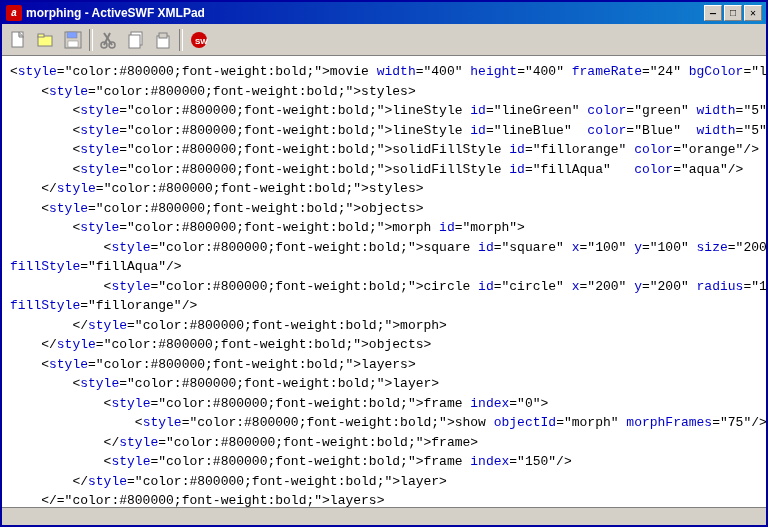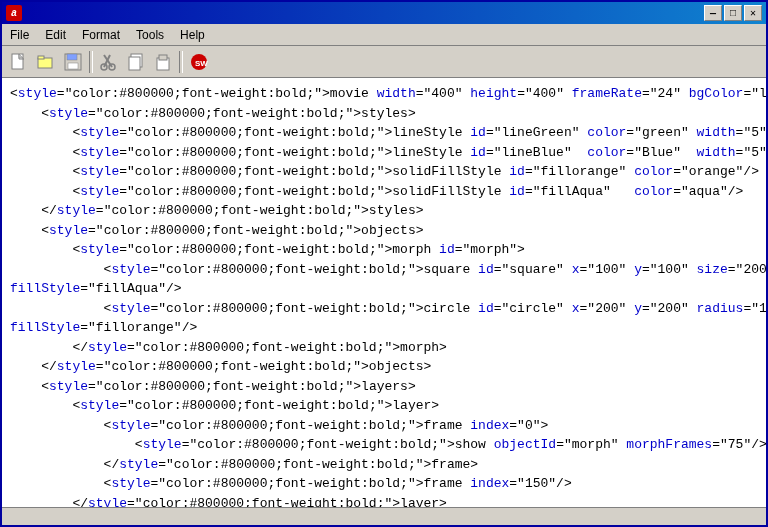--- a/index.html
+++ b/index.html
@@ -159,35 +159,29 @@
     }
   </style>
 </head>
 <body>
 
 <div class="window">
 
   <div class="title-bar">
     <div class="title-bar-left">
       <div class="title-icon">a</div>
+      <span class="title-text">morphing - ActiveSWF XMLPad</span>
     </div>
     <div class="title-buttons">
       <div class="title-btn">—</div>
       <div class="title-btn">□</div>
       <div class="title-btn close-btn">✕</div>
     </div>
   </div>
 
-  <div class="menu-bar">
-    <div class="menu-item">File</div>
-    <div class="menu-item">Edit</div>
-    <div class="menu-item">Format</div>
-    <div class="menu-item">Tools</div>
-    <div class="menu-item">Help</div>
-  </div>
 
   <div class="toolbar">
     <div class="toolbar-btn">
       <svg width="18" height="18" viewBox="0 0 18 18">
         <rect x="2" y="1" width="11" height="15" fill="white" stroke="#808080" stroke-width="1"></rect>
         <polyline points="9,1 9,6 14,6" fill="none" stroke="#808080" stroke-width="1"></polyline>
         <polygon points="9,1 13,5 9,5" fill="#c0c0c0" stroke="#808080" stroke-width="0.5"></polygon>
       </svg>
     </div>
     <div class="toolbar-btn">

